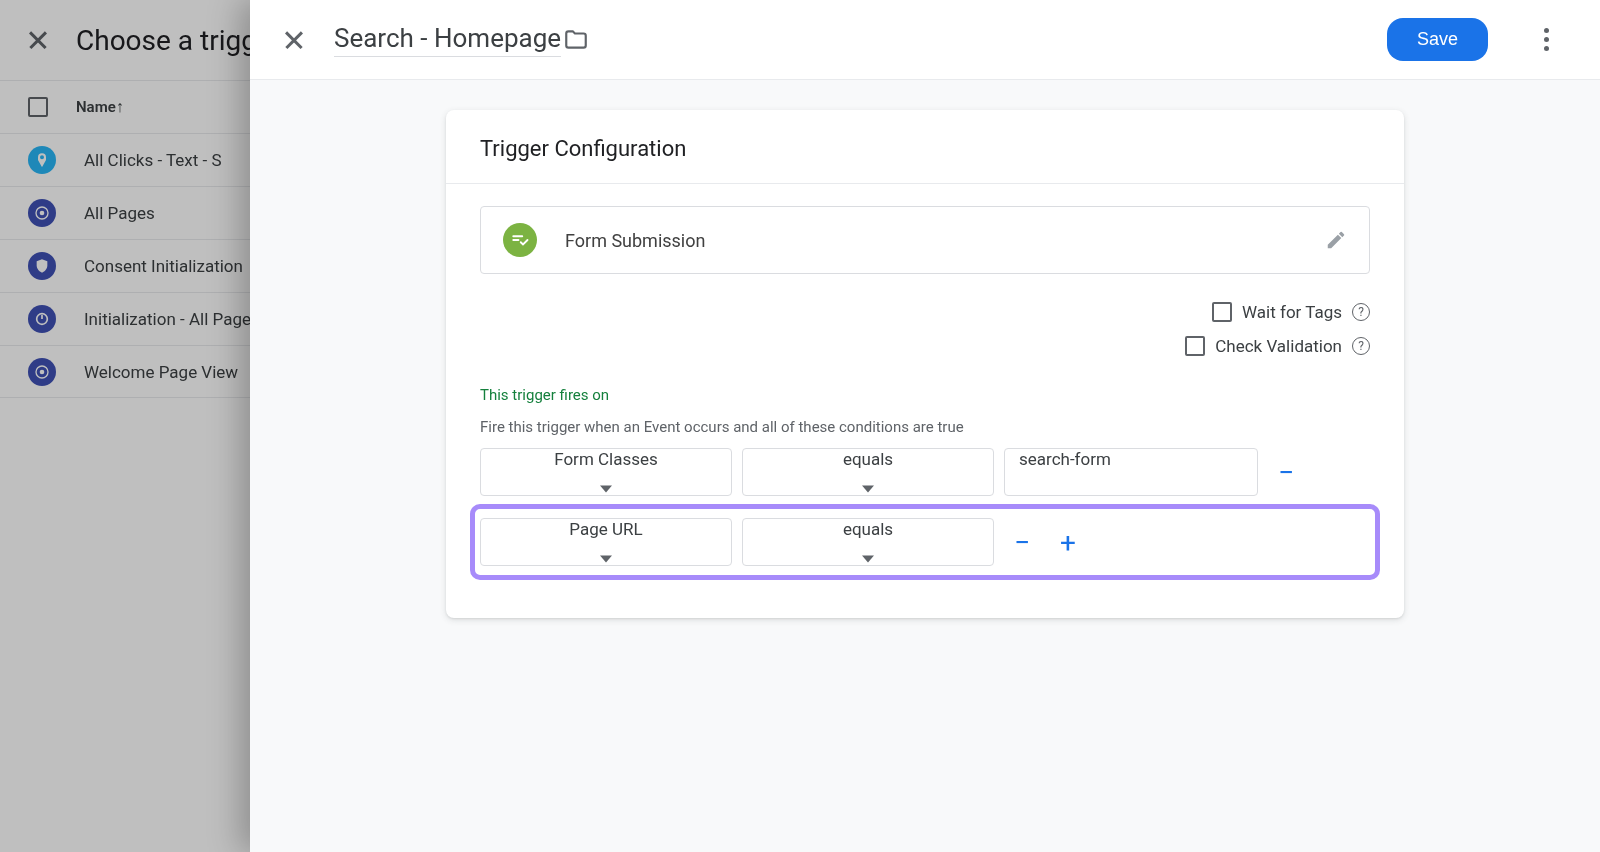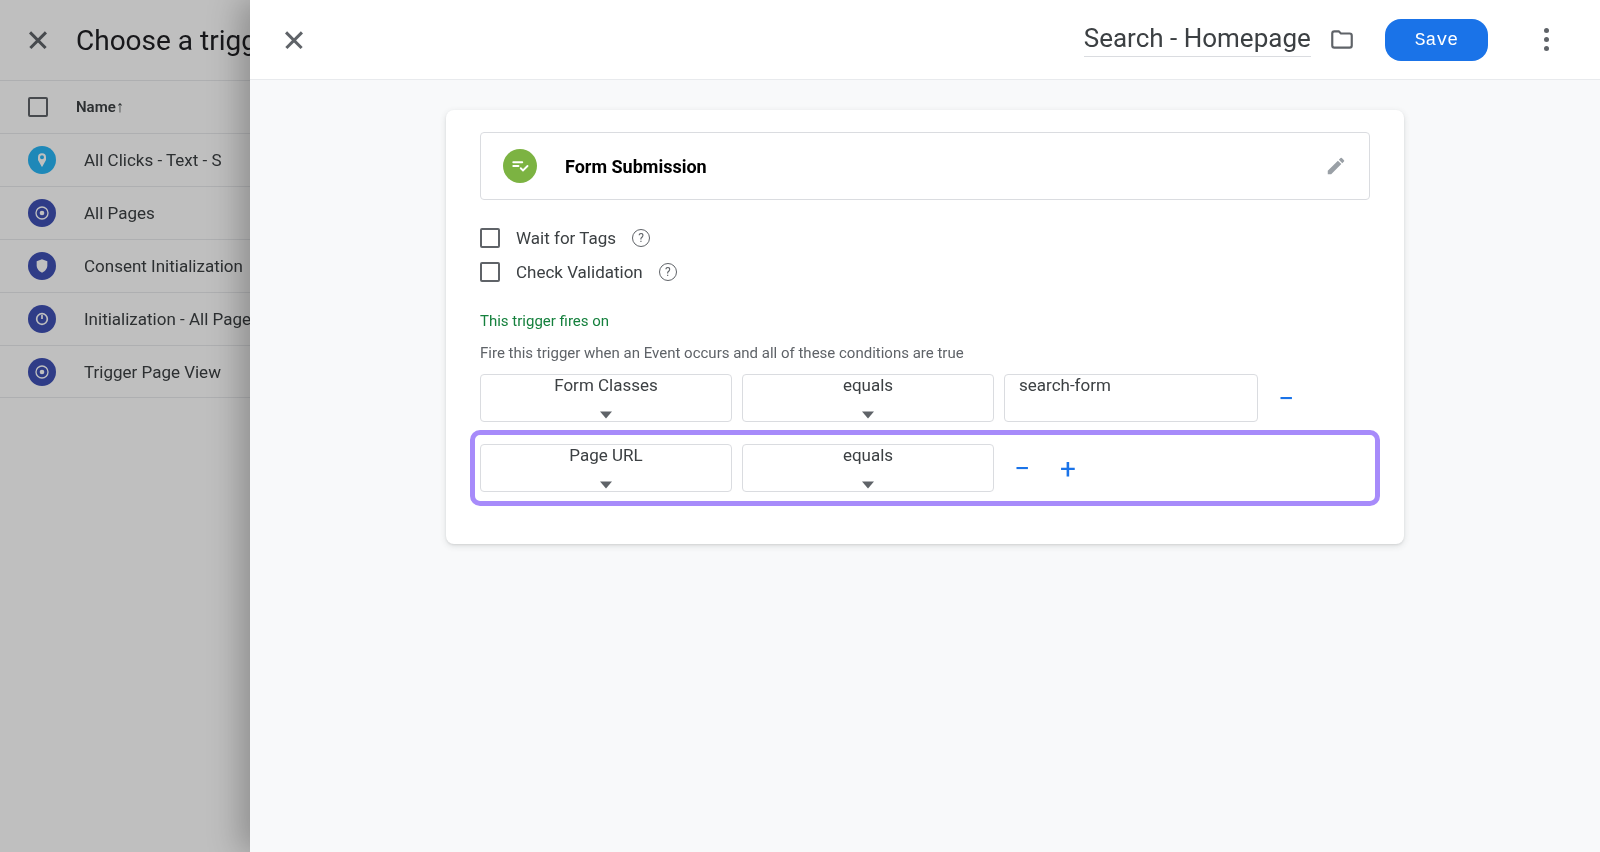--- a/index.html
+++ b/index.html
@@ -53,28 +53,28 @@
   
   
   .front-panel {
     position: absolute; left: 250px; top: 0; width: 1350px; height: 852px;
     background: #fff; box-shadow: -10px 0 30px rgba(0,0,0,0.25);
   }
   .front-header {
     height: 80px; border-bottom: 1px solid #e8eaed;
     display: flex; align-items: center; padding: 0 34px; gap: 30px;
   }
-  .front-title-wrap { display: flex; align-items: center; gap: 18px; flex: 1; justify-content: flex-end; }
+  .front-title-wrap { display: flex; align-items: center; gap: 2px; flex: 1; }
   .front-title {
     font-size: 26px; color: #3c4043; border-bottom: 1px solid #dadce0; padding-bottom: 3px;
   }
   .folder-icon { color: #5f6368; }
   .save-btn {
     background: #1a73e8; color: #fff; border: none; border-radius: 16px;
-    font-size: 18px; font-weight: 500; padding: 11px 30px; cursor: pointer; font-family: Liberation Mono, monospace;
+    font-size: 18px; font-weight: 500; padding: 11px 30px; cursor: pointer;
   }
   .more-btn {
     width: 40px; height: 40px; display: flex; align-items: center; justify-content: center; cursor: pointer;
     margin-left: 8px;
   }
   .more-dots { display: flex; flex-direction: column; gap: 4px; }
   .more-dots span { width: 5px; height: 5px; background: #5f6368; border-radius: 50%; }
   
   .front-body {
     background: #f8f9fa; height: 772px; padding: 30px 80px; position: relative;
@@ -94,24 +94,24 @@
   }
   .trigger-type-box {
     border: 1px solid #dadce0; border-radius: 4px;
     display: flex; align-items: center; padding: 16px 22px; gap: 28px;
     margin-bottom: 28px;
   }
   .form-sub-icon {
     width: 34px; height: 34px; border-radius: 50%; background: #7cb342;
     display: flex; align-items: center; justify-content: center; flex-shrink: 0;
   }
-  .trigger-type-name { font-size: 18px; font-weight: 700; color: #000000; flex: 1; }
+  .trigger-type-name { font-size: 18px; font-weight: 400; color: #404040; flex: 1; }
   .edit-pencil { color: #9aa0a6; cursor: pointer; }
   
-  .cb-row { display: flex; align-items: center; gap: 16px; margin-bottom: 14px; }
+  .cb-row { display: flex; align-items: center; gap: 10px; margin-bottom: 14px; justify-content: flex-end; }
   .cb-box {
     width: 20px; height: 20px; border: 2px solid #5f6368; border-radius: 2px; cursor: pointer;
   }
   .cb-label { font-size: 17px; color: #3c4043; }
   .help-icon {
     width: 18px; height: 18px; border: 1.5px solid #5f6368; border-radius: 50%;
     display: inline-flex; align-items: center; justify-content: center;
     font-size: 12px; color: #5f6368; cursor: pointer;
   }
 
@@ -198,21 +198,21 @@
         </div>
         <div class="bg-row-label">Initialization - All Pages</div>
       </div>
       <div class="bg-row">
         <div class="bg-row-icon" style="background:#3f51b5">
           <svg width="16" height="16" viewBox="0 0 24 24" fill="#fff">
             <circle cx="12" cy="12" r="9" fill="none" stroke="#fff" stroke-width="2"></circle>
             <circle cx="12" cy="12" r="3.5"></circle>
           </svg>
         </div>
-        <div class="bg-row-label">Trigger Page View</div>
+        <div class="bg-row-label">Welcome Page View</div>
       </div>
     </div>
 </div>
 <div class="bg-scrim"></div>
 
 <div class="front-panel">
   <div class="front-header">
     <div class="close-x"></div>
     <div class="front-title-wrap">
       <div class="front-title">Search - Homepage</div>
@@ -224,20 +224,21 @@
     <div class="more-btn">
       <div class="more-dots">
           <span></span>
           <span></span>
           <span></span>
         </div>
     </div>
   </div>
   <div class="front-body">
     <div class="card">
+      <div class="card-title">Trigger Configuration</div>
       <div class="card-body">
         <div class="trigger-type-box">
           <div class="form-sub-icon">
             <svg width="18" height="18" viewBox="0 0 24 24" fill="none" stroke="#fff" stroke-width="2.5" stroke-linecap="round">
               <line x1="3" y1="7" x2="15" y2="7"></line>
                 <line x1="3" y1="12" x2="10" y2="12"></line>
               <polyline points="13,15 16,18 22,12"></polyline>
             </svg>
           </div>
           <div class="trigger-type-name">Form Submission</div>

